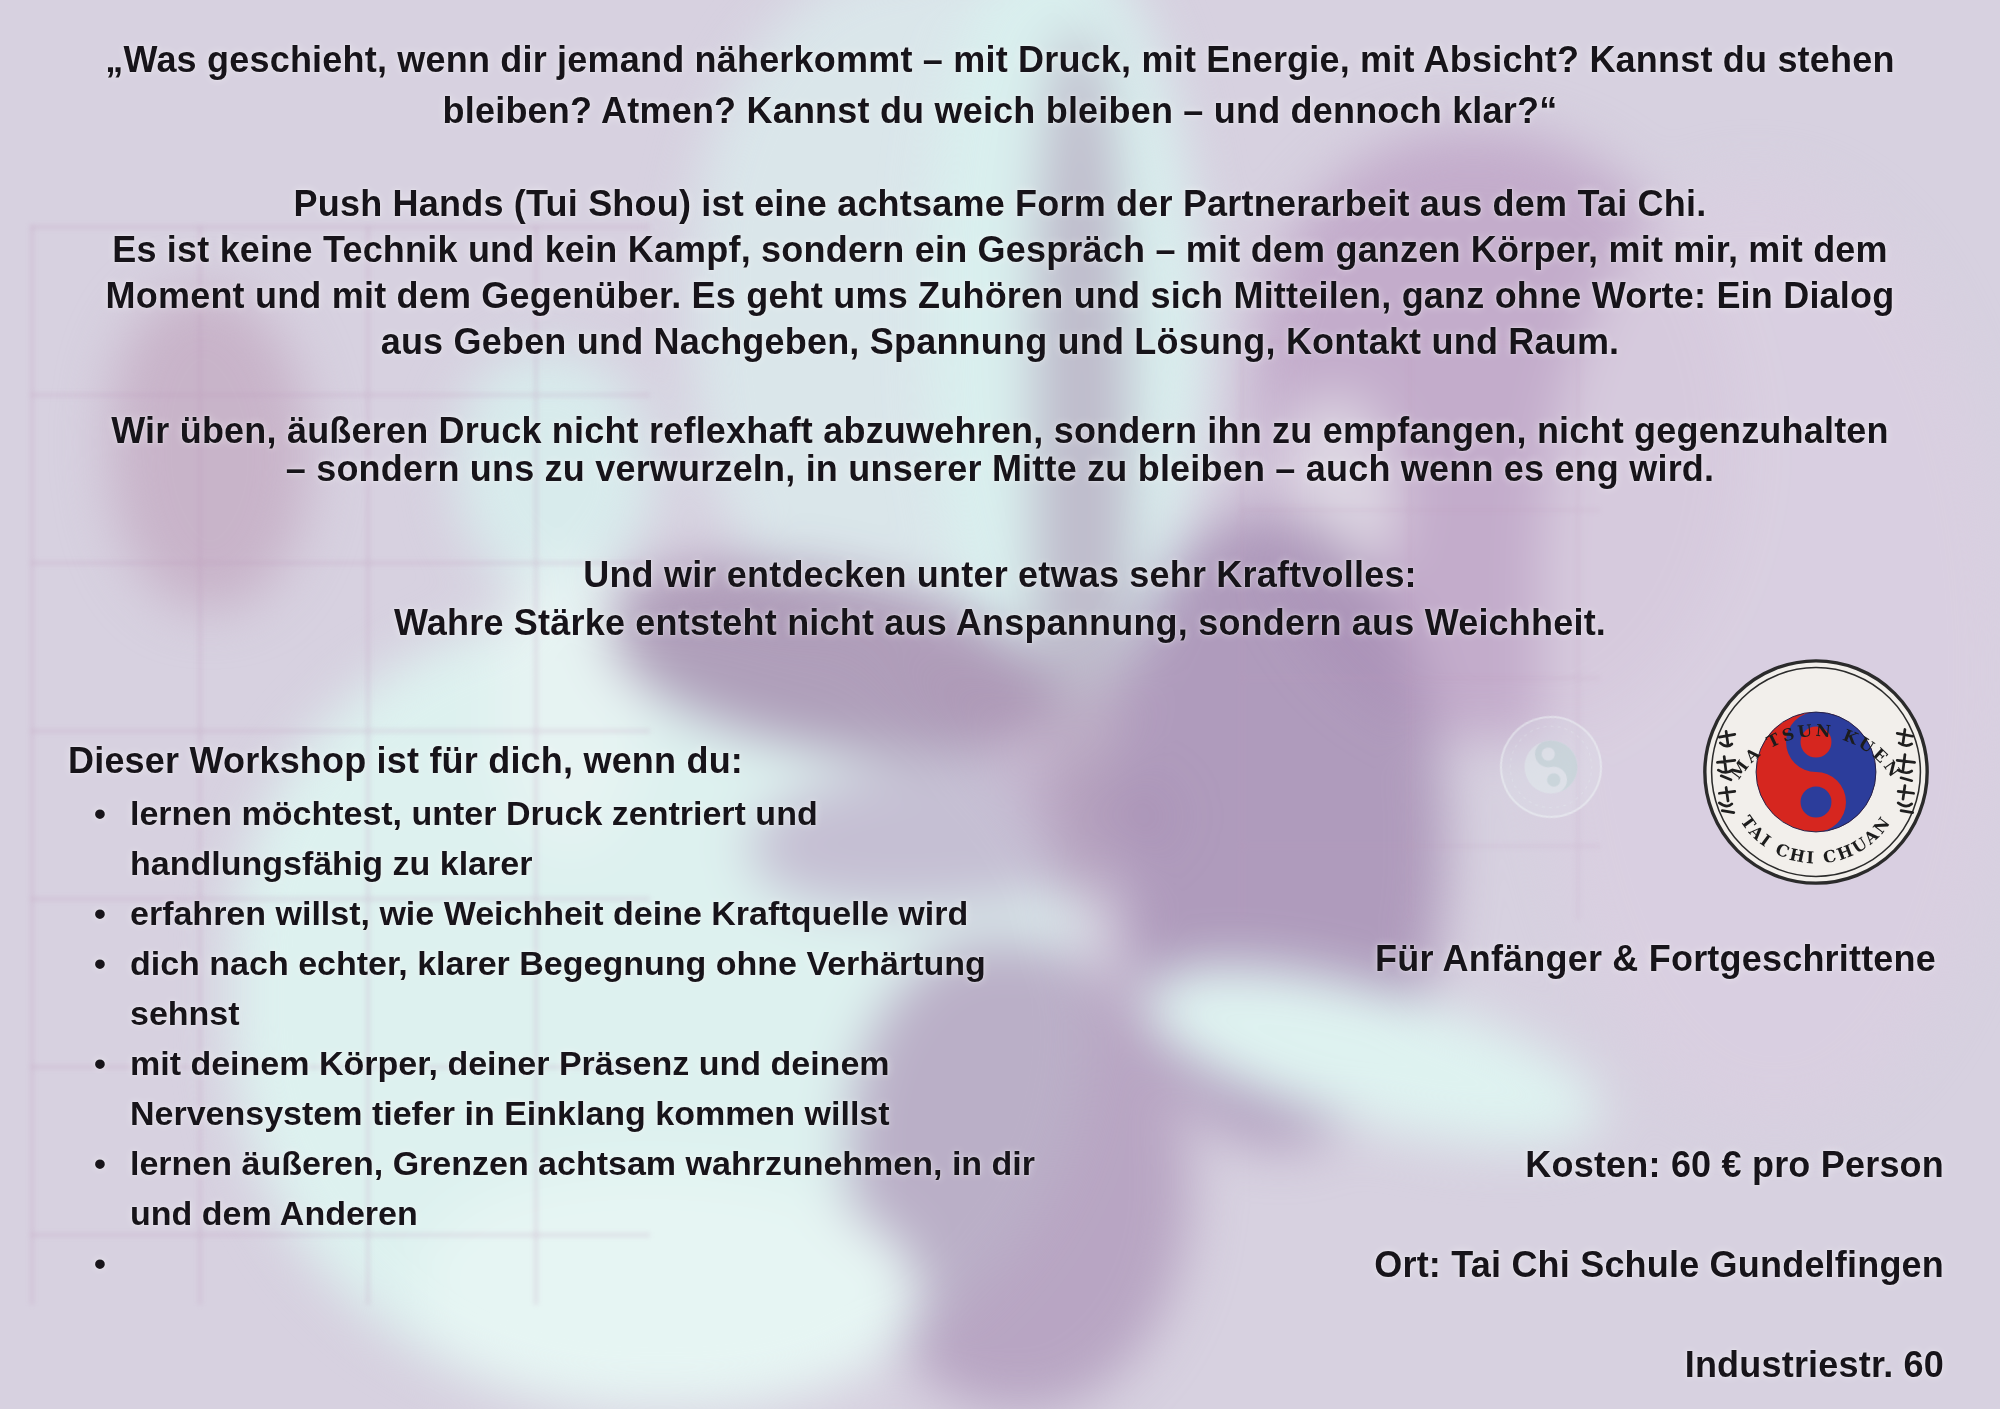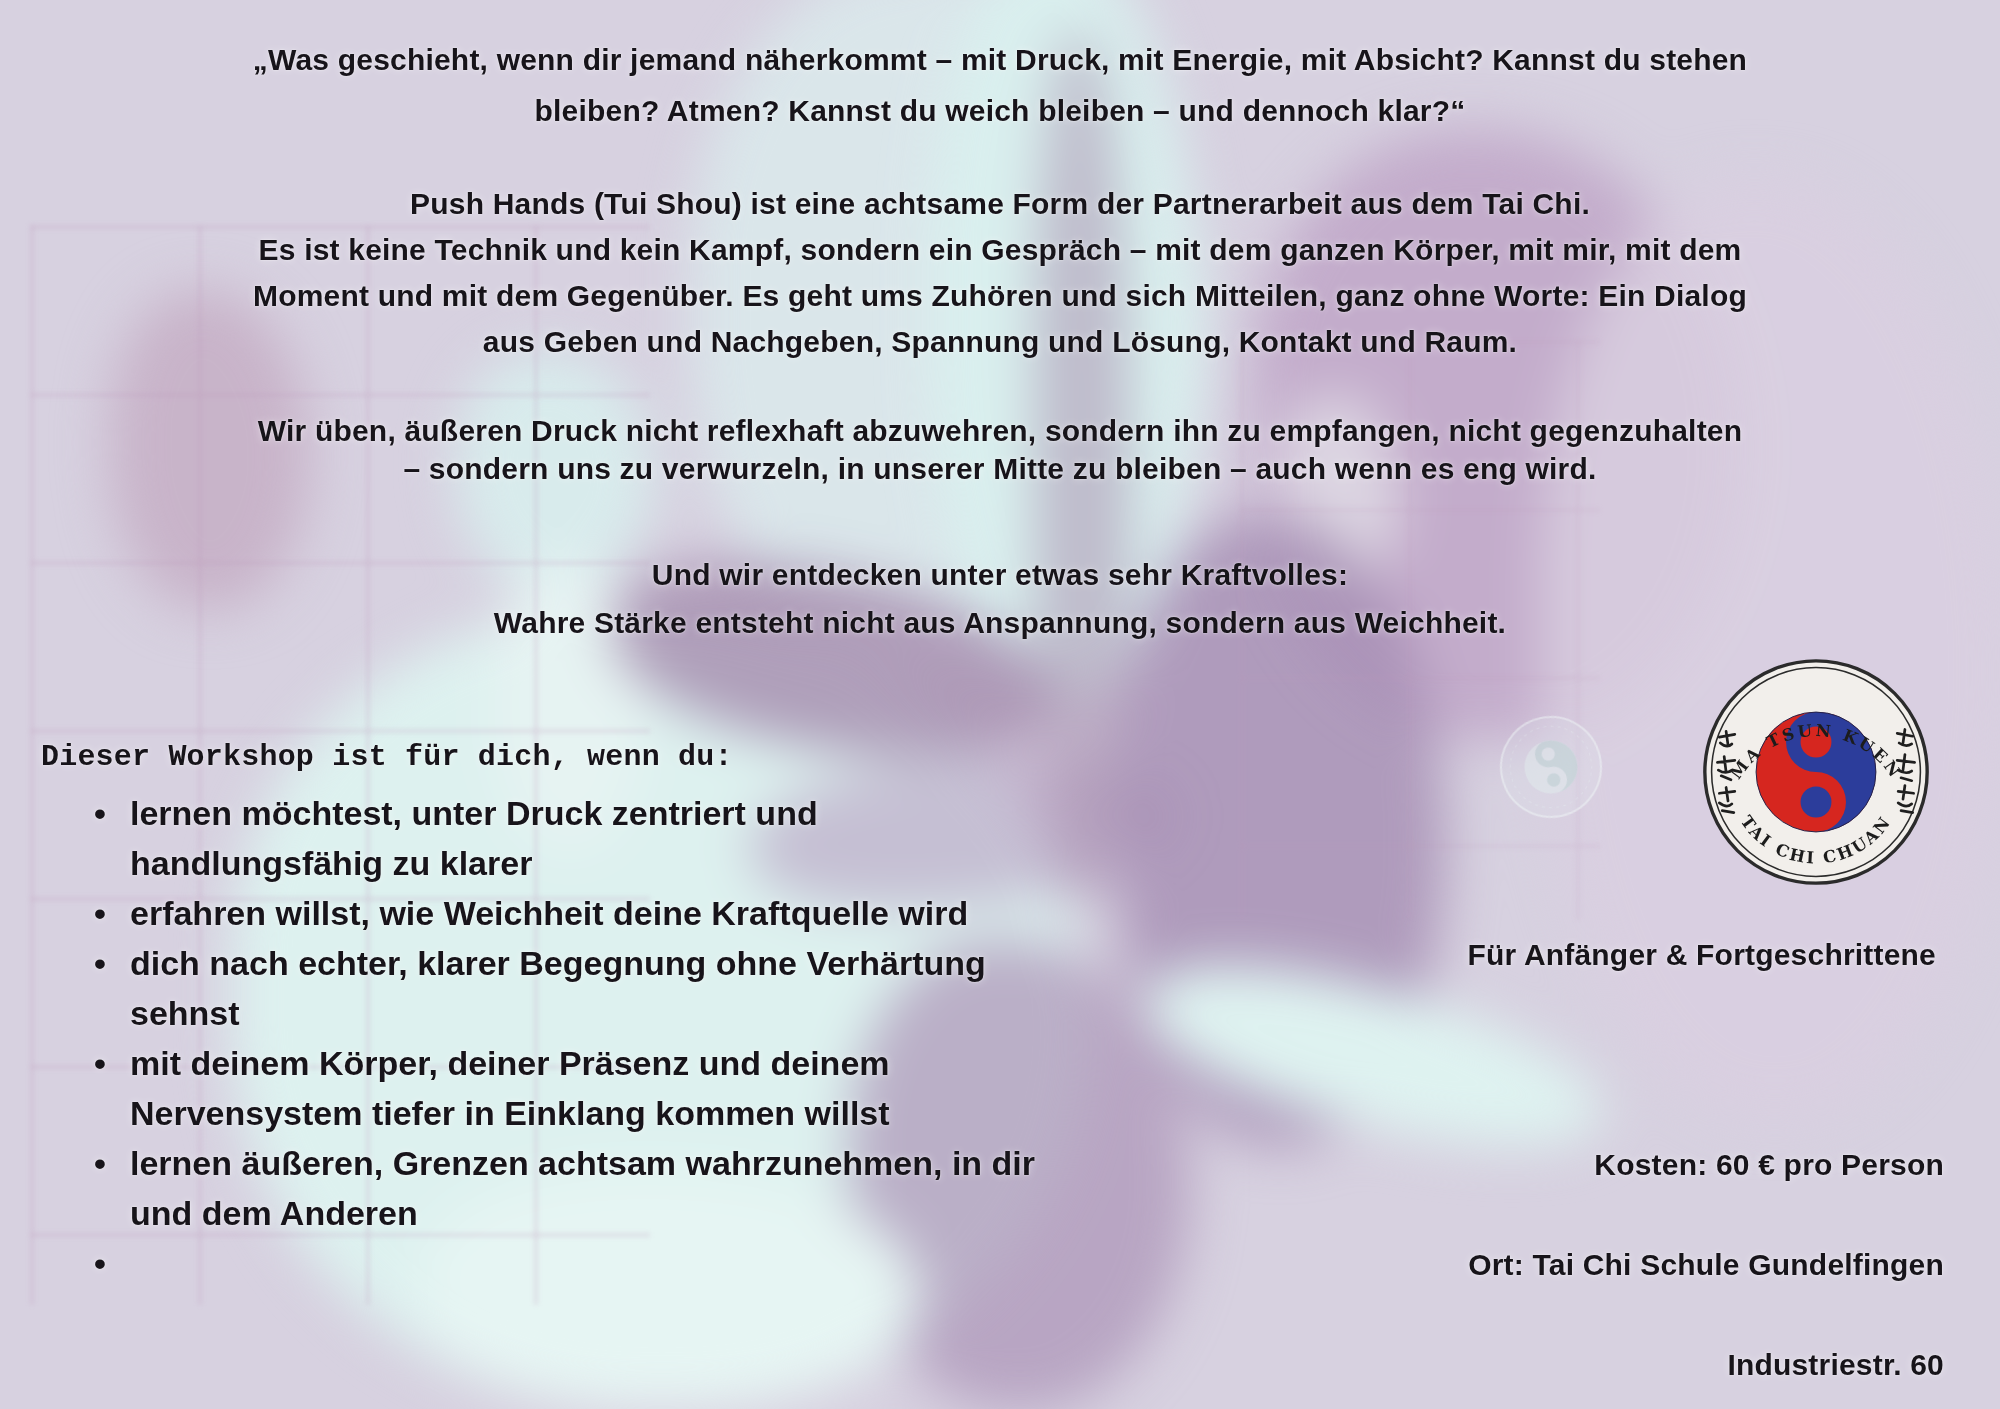--- a/index.html
+++ b/index.html
@@ -37,30 +37,30 @@
       repeating-linear-gradient(to right, rgba(189,152,186,.45) 0 4px, transparent 4px 168px),
       repeating-linear-gradient(to bottom, rgba(189,152,186,.45) 0 4px, transparent 4px 168px);
   }
   .grid-left {left:30px;top:225px;width:620px;height:1080px;}
   .grid-right{left:1240px;top:340px;width:360px;height:580px;opacity:.35;}
 
   
   .txt{
     position:absolute;
     white-space:pre-line;
-    font-size:30px;
+    font-size:36px;
     letter-spacing:.2px;
     text-shadow:0 0 2px rgba(255,255,255,.75), 0 0 9px rgba(255,255,255,.45);
   }
   .center{left:40px;right:40px;text-align:center;}
   .quote     {top:34px;  line-height:51px;}
   .intro     {top:181px; line-height:46px;text-align:center;}
   .practice  {top:412px; line-height:38px;}
   .discovery {top:551px; line-height:48px;}
-  .ws-head   {left:41px; top:740px;font-family:Liberation Mono, monospace;}
+  .ws-head   {left:68px; top:740px;}
   .bullets{
     position:absolute;left:56px;top:788px;width:1150px;
     margin:0;padding:0;list-style:none;
   }
   .bullets li{
     position:relative;
     padding-left:74px;
     line-height:50px;
     font-size:34px;
     white-space:pre-line;

